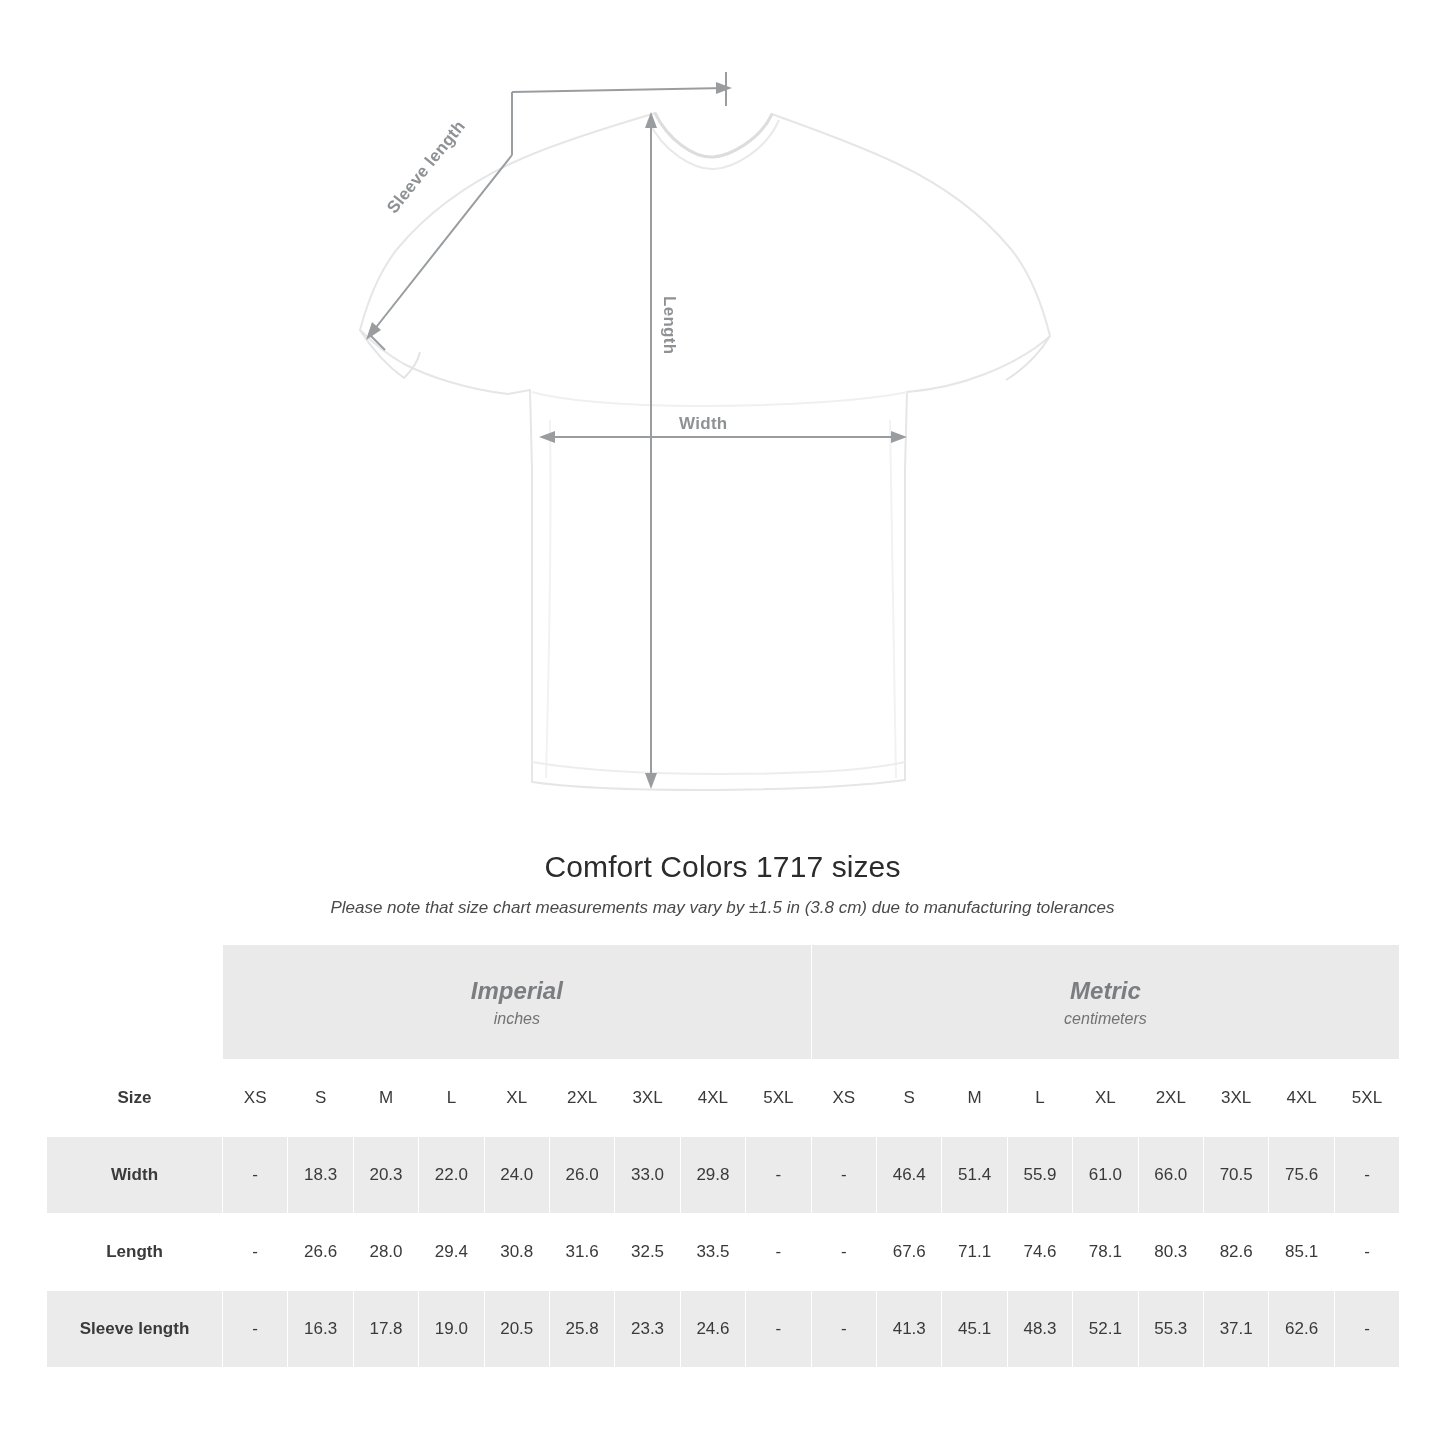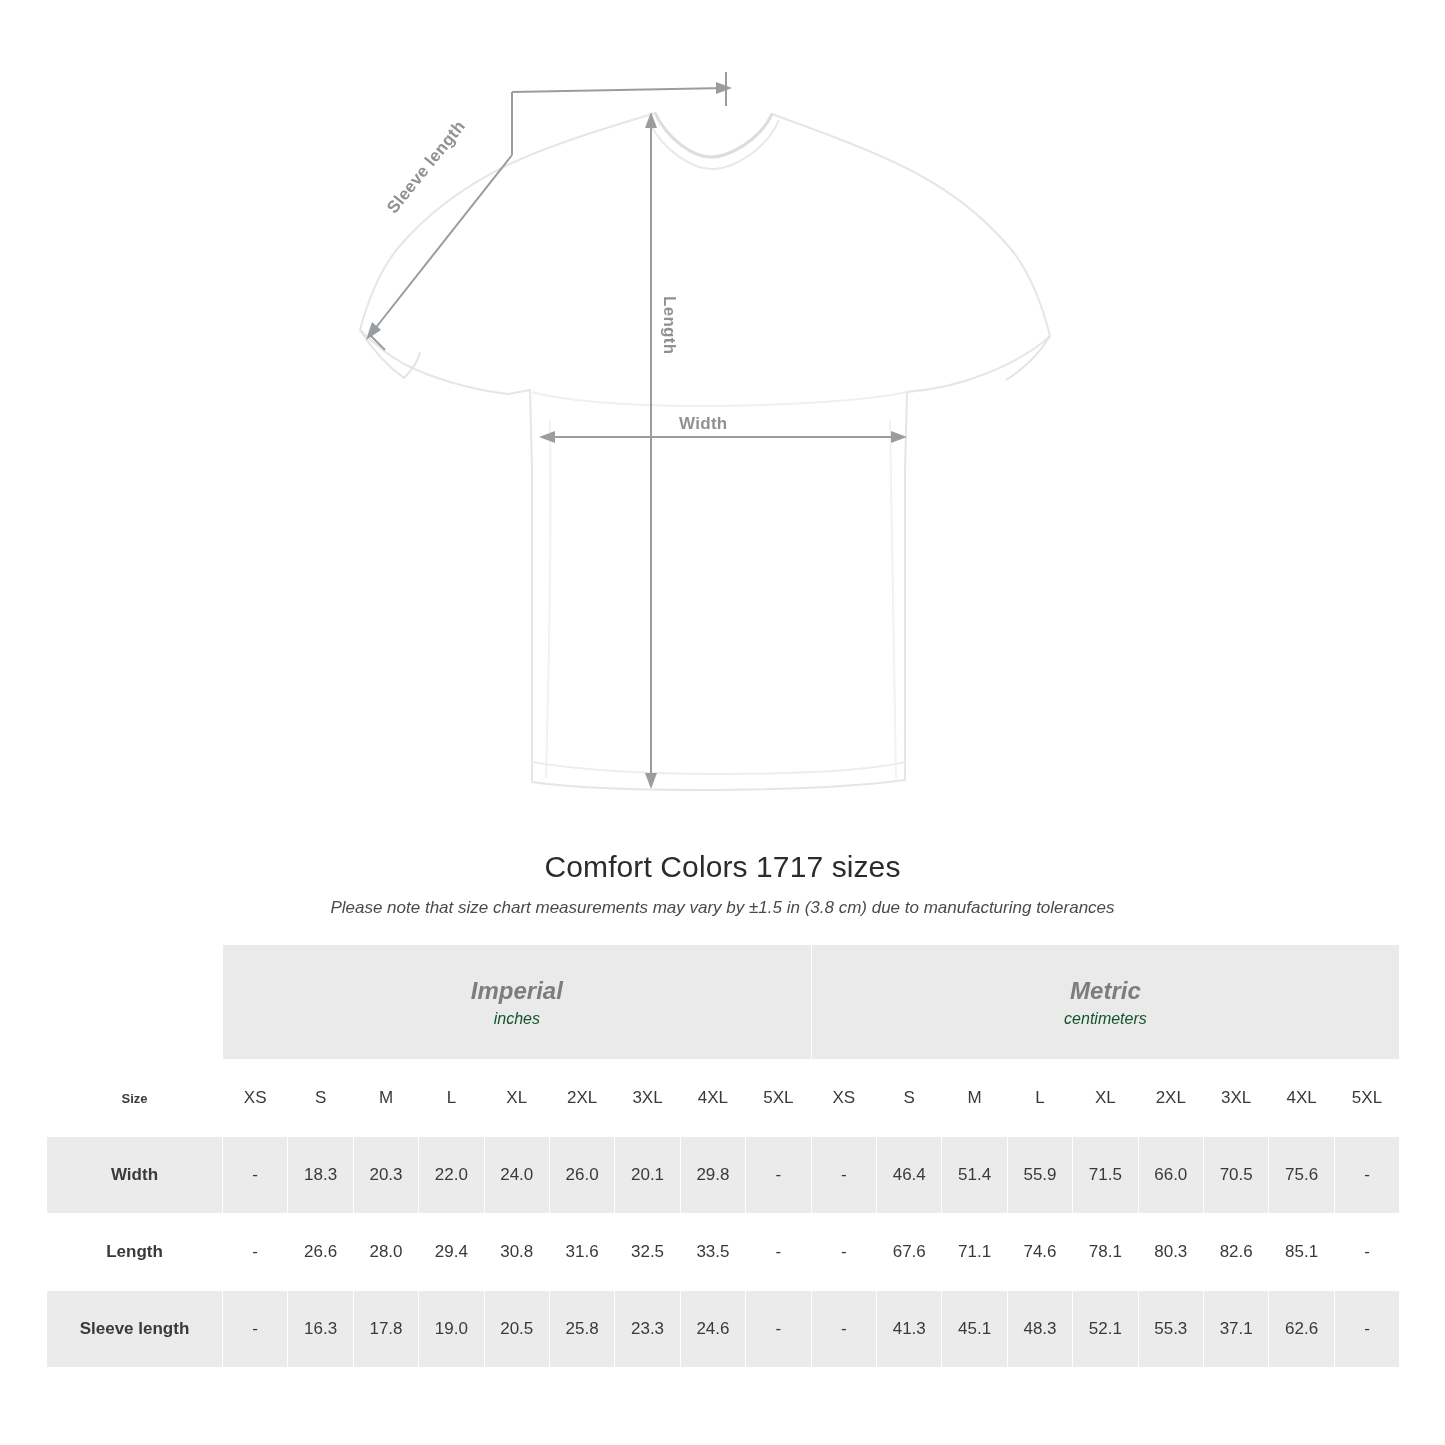--- a/index.html
+++ b/index.html
@@ -95,35 +95,35 @@
   .unit-name {
     font-size: 24px;
     font-style: italic;
     font-weight: bold;
     color: #7b7e81;
     line-height: 1.25;
   }
   .unit-sub {
     font-size: 16px;
     font-style: italic;
-    color: #14532d;
+    color: #737373;
     margin-top: 4px;
   }
   .blank-cell { background: #ffffff; border: none; }
 
   .hdr-row td {
     background: #ffffff;
     height: 74px;
     font-weight: normal;
     color: #3a3a3a;
     font-size: 17px;
   }
   .hdr-row td.rowlabel {
     font-weight: bold;
-    font-size: 13px;
+    font-size: 17px;
   }
   .data-row td {
     height: 74px;
   }
   .row-shaded td { background: #ebebeb; }
   .row-plain td { background: #ffffff; }
   td.rowlabel {
     font-weight: bold;
     width: 176px;
     color: #333333;
@@ -239,28 +239,28 @@
       </tr>
 
       <tr class="data-row row-shaded">
         <td class="rowlabel">Width</td>
         <td class="datacell">-</td>
         <td class="datacell">18.3</td>
         <td class="datacell">20.3</td>
         <td class="datacell">22.0</td>
         <td class="datacell">24.0</td>
         <td class="datacell">26.0</td>
-        <td class="datacell">20.1</td>
+        <td class="datacell">33.0</td>
         <td class="datacell">29.8</td>
         <td class="datacell">-</td>
         <td class="datacell">-</td>
         <td class="datacell">46.4</td>
         <td class="datacell">51.4</td>
         <td class="datacell">55.9</td>
-        <td class="datacell">71.5</td>
+        <td class="datacell">61.0</td>
         <td class="datacell">66.0</td>
         <td class="datacell">70.5</td>
         <td class="datacell">75.6</td>
         <td class="datacell">-</td>
       </tr>
 
       <tr class="data-row row-plain">
         <td class="rowlabel">Length</td>
         <td class="datacell">-</td>
         <td class="datacell">26.6</td>

